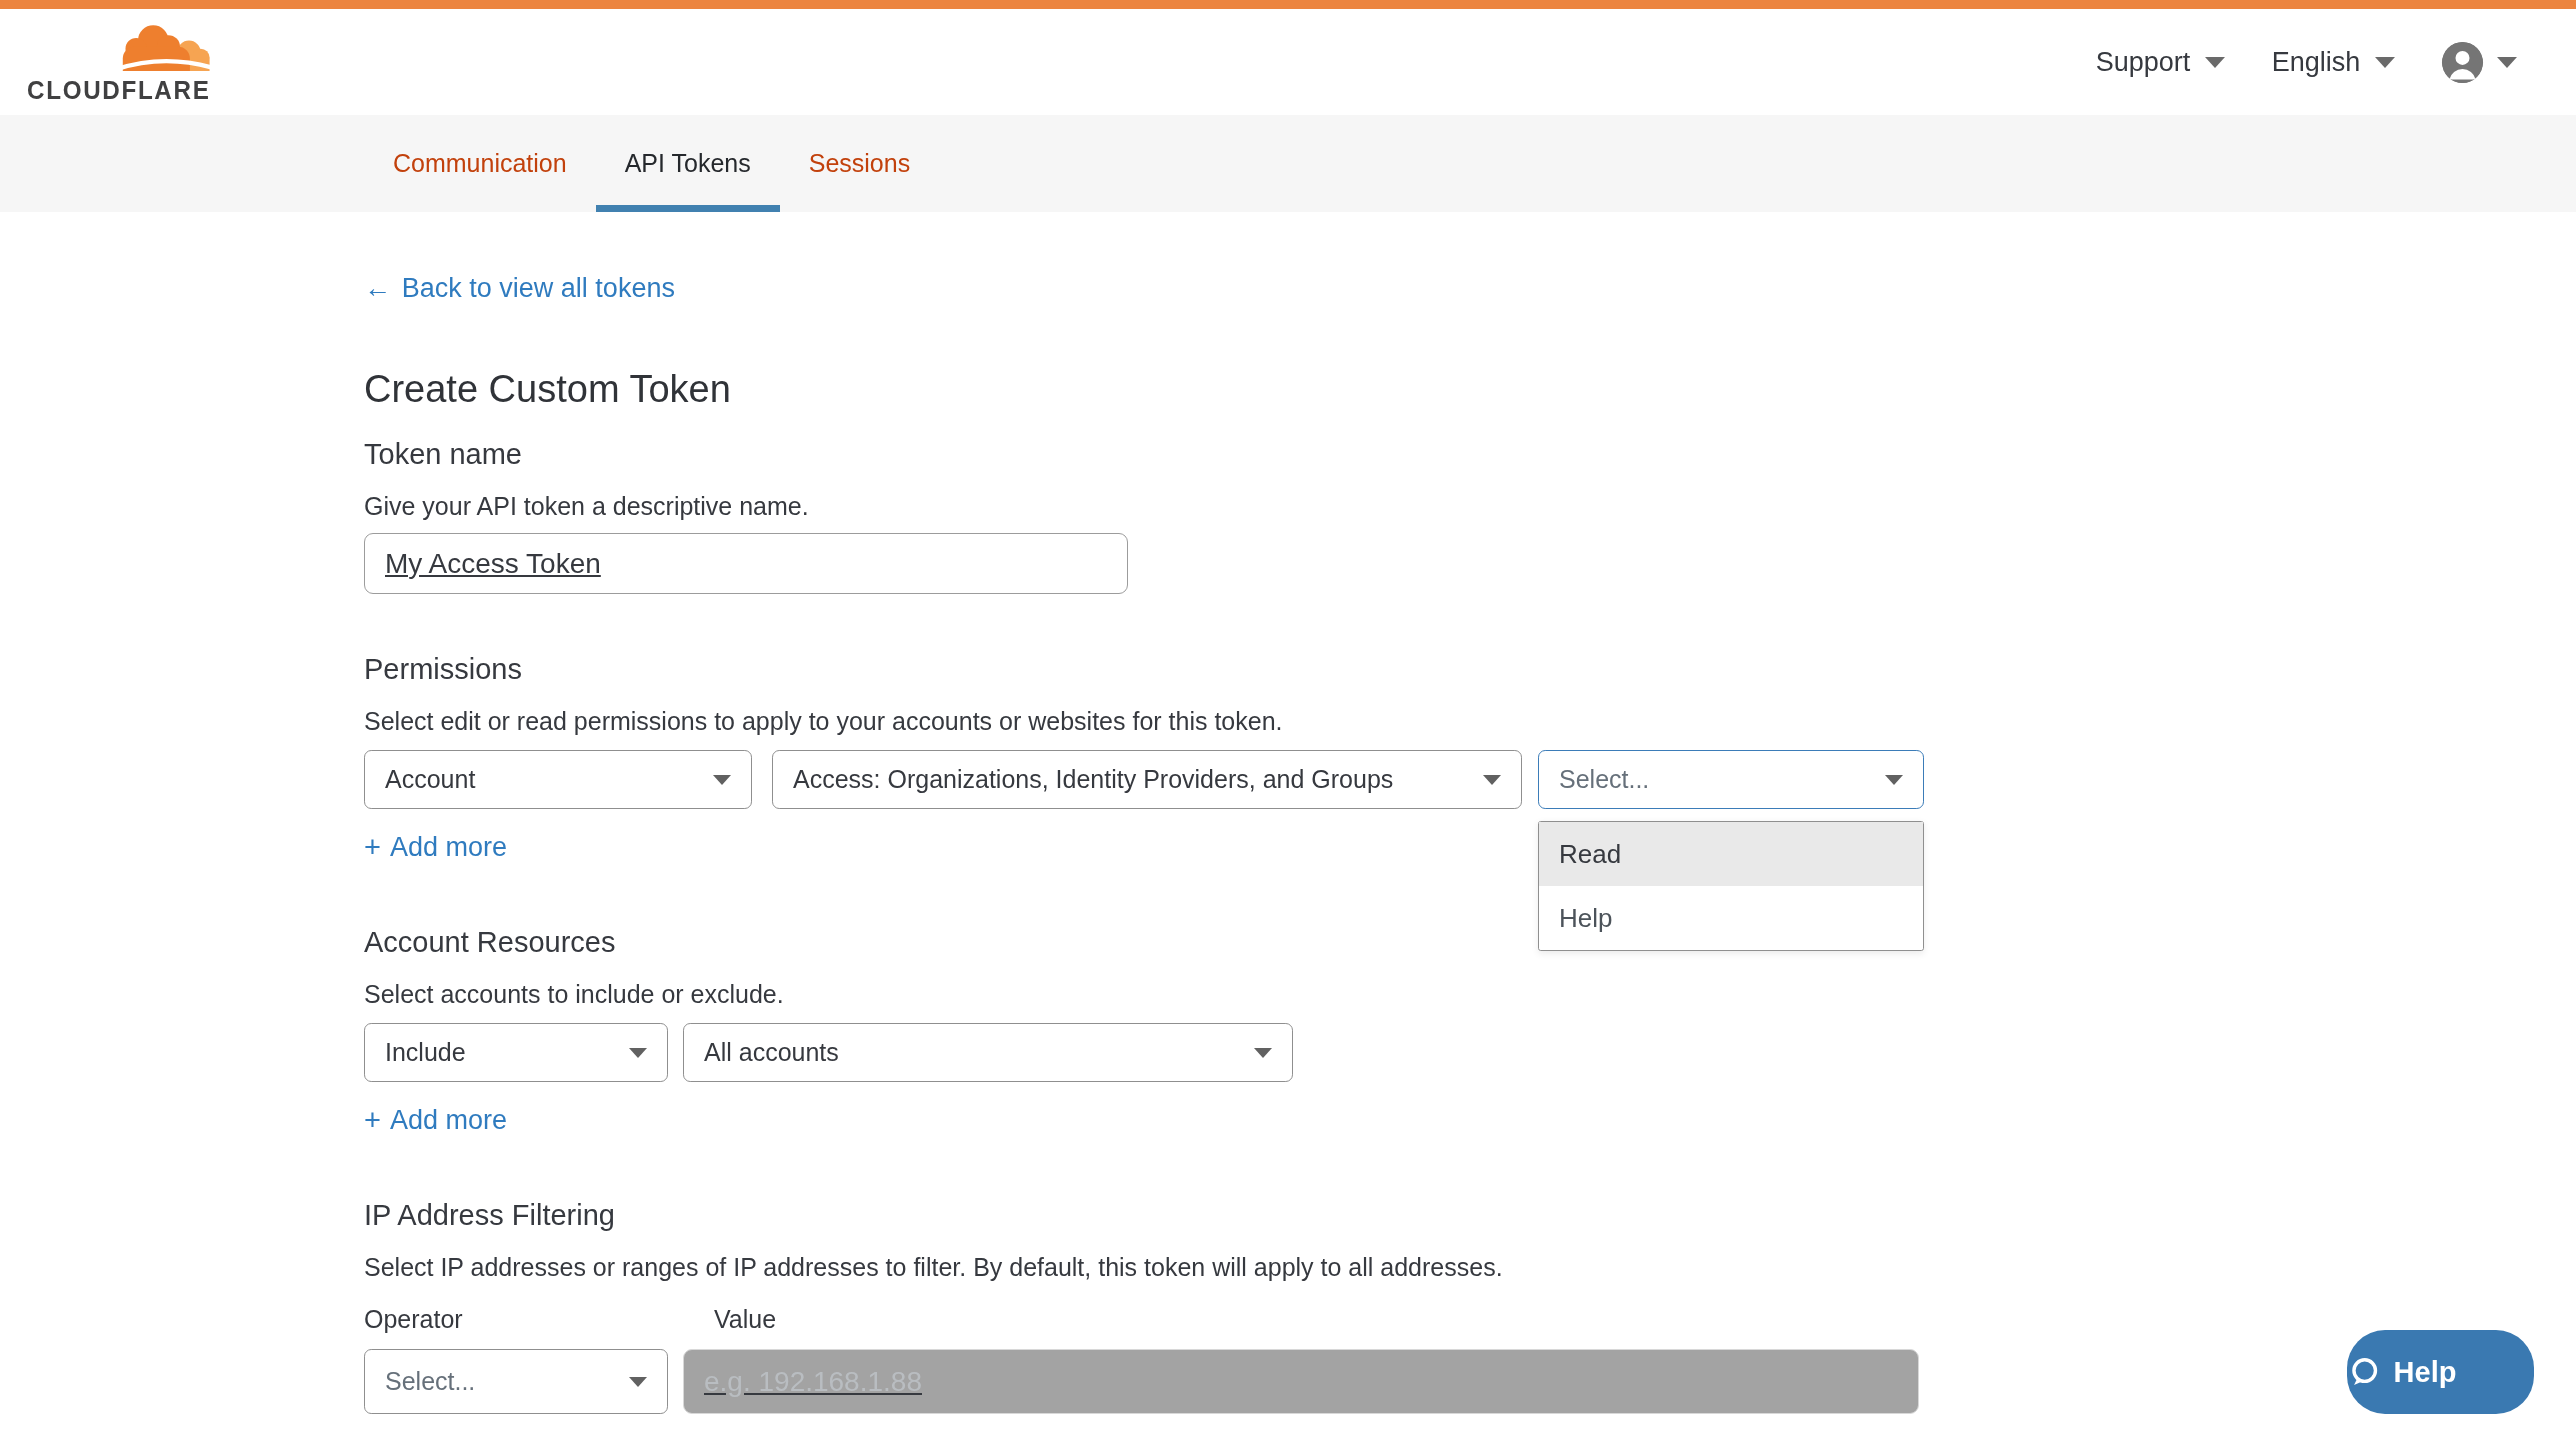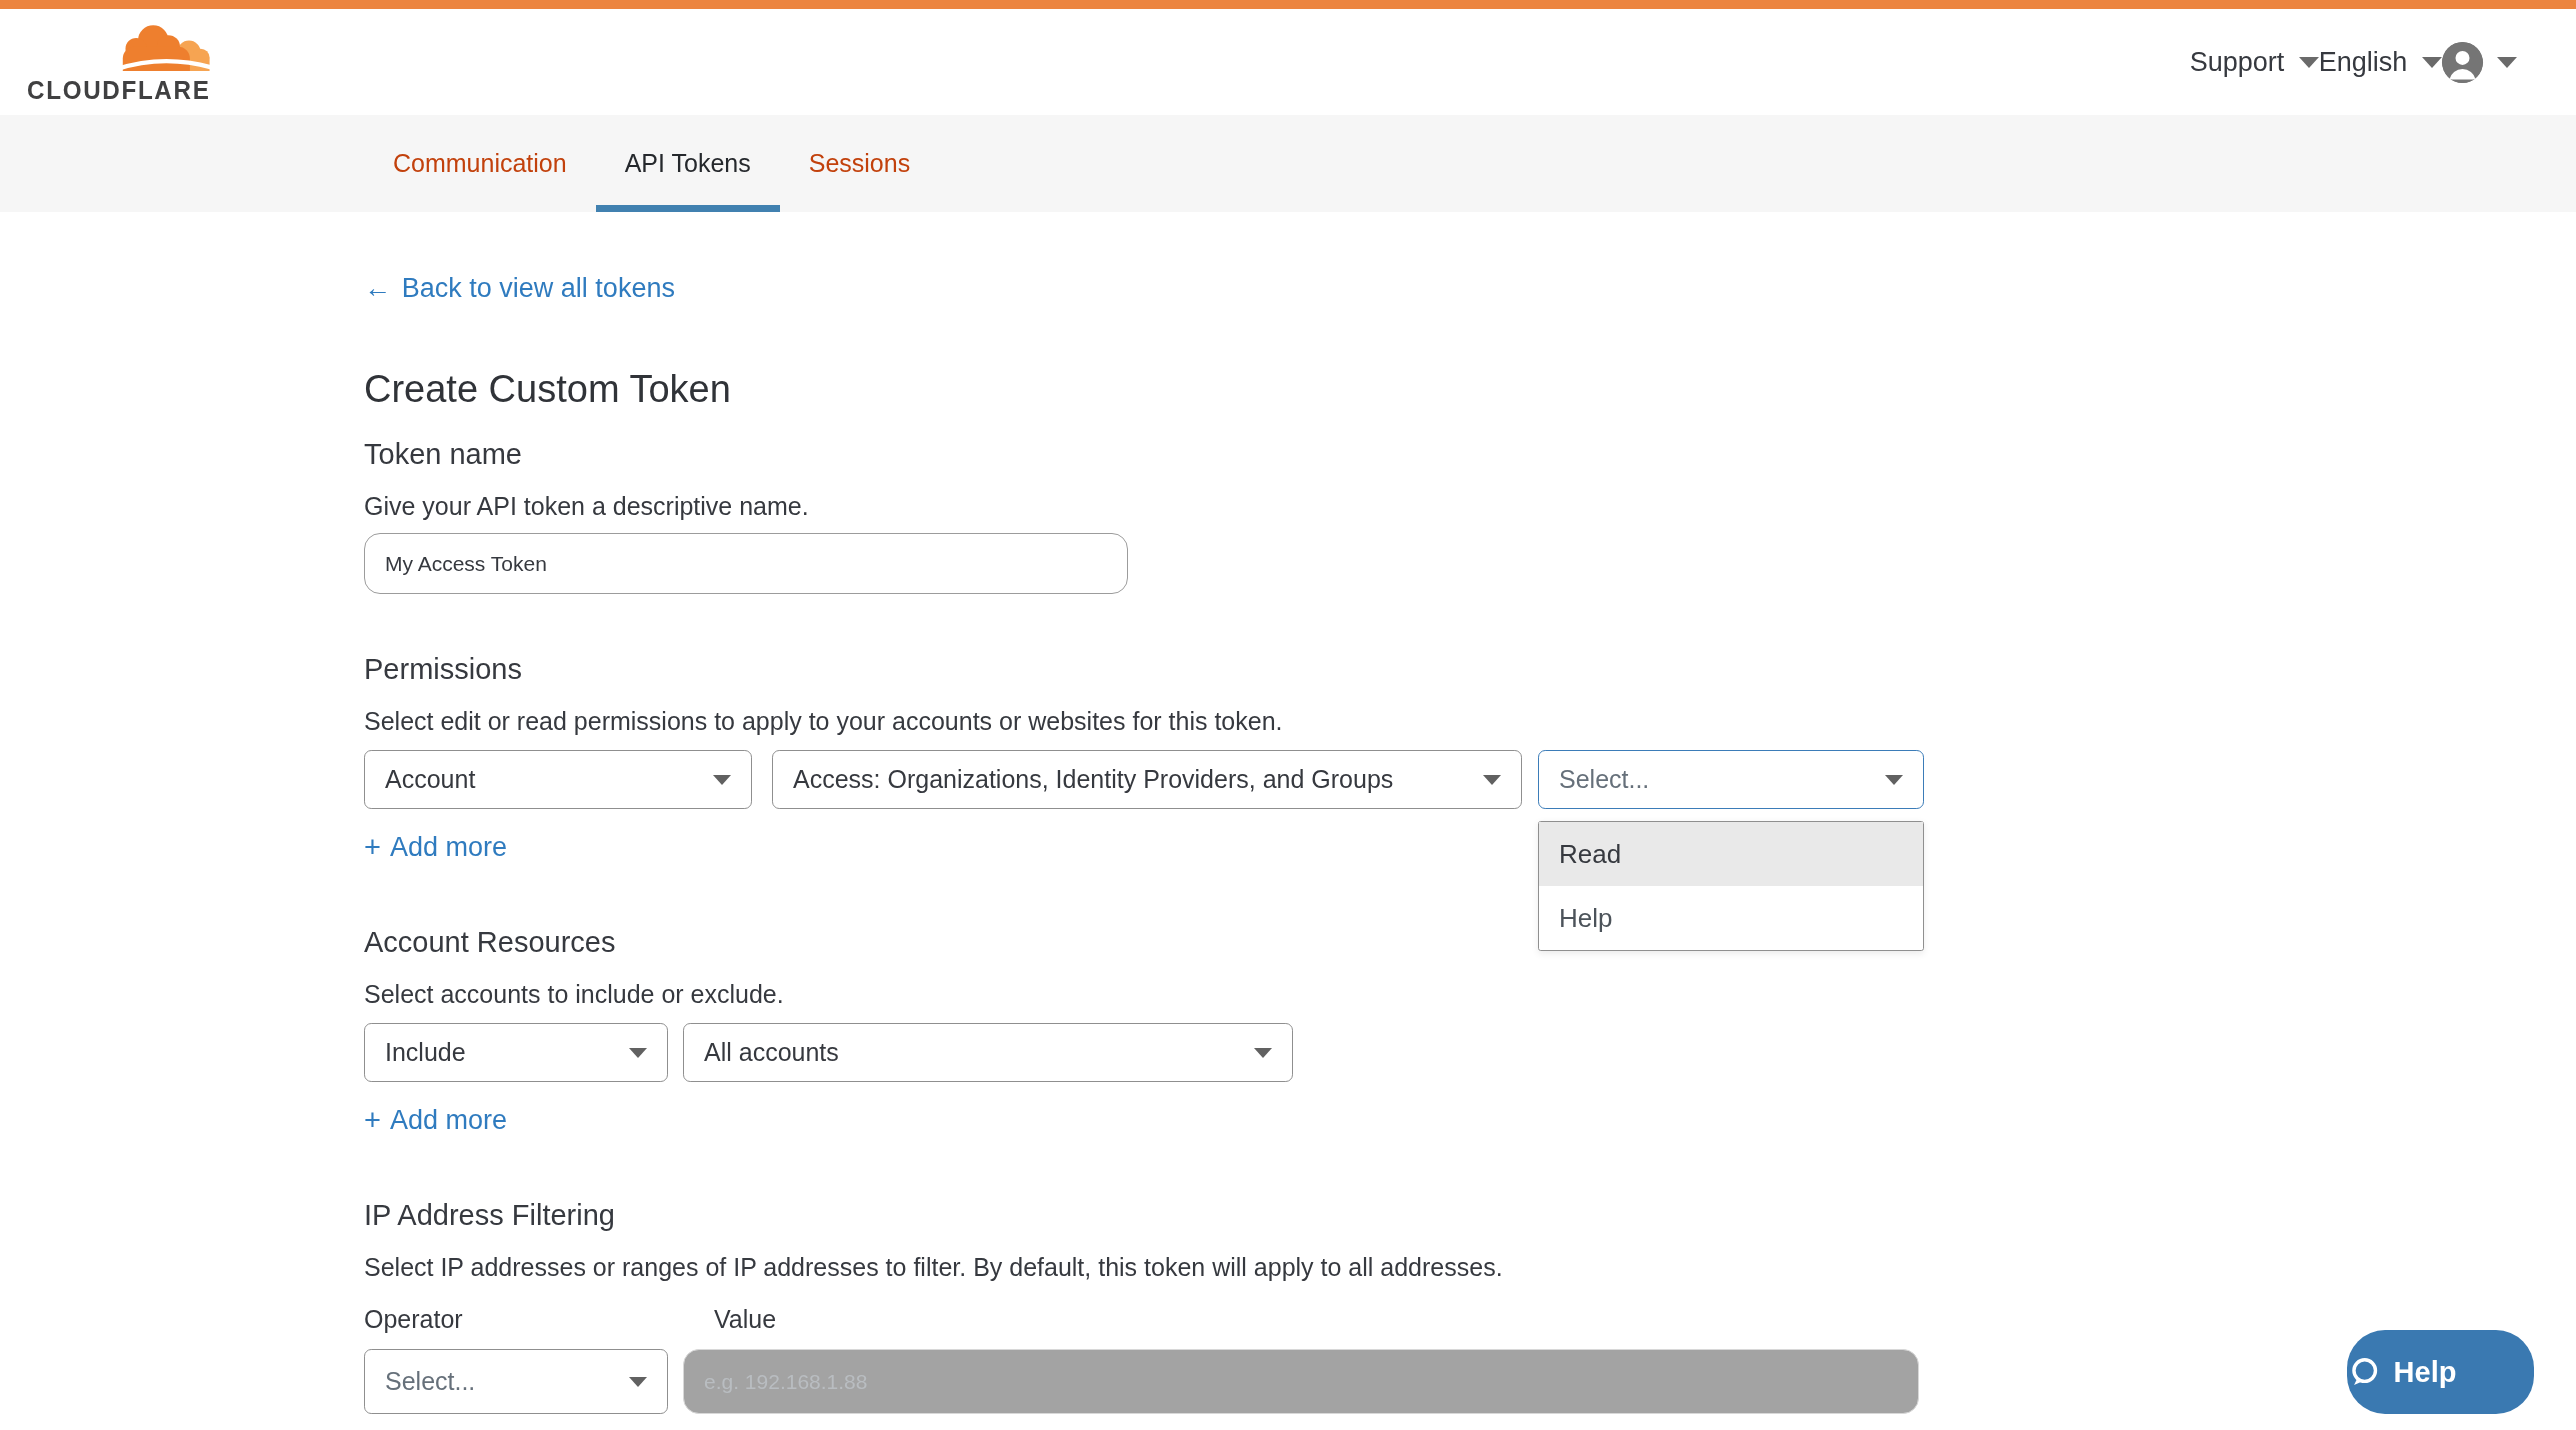--- a/index.html
+++ b/index.html
@@ -3,44 +3,44 @@
 <meta charset="utf-8">
 <style>
   * { margin:0; padding:0; box-sizing:border-box; }
   html,body { width:2576px; height:1431px; background:#fff; overflow:hidden;
               font-family:"Liberation Sans","DejaVu Sans",sans-serif; color:#36393f; }
 
   
   .topbar { position:absolute; left:0; top:0; width:2576px; height:9px; background:#ec8540; }
   .header { position:absolute; left:0; top:9px; width:2576px; height:106px; background:#fff; }
   .logo { position:absolute; left:27px; top:10.8px; width:188px; height:85px; }
-  .header-right { position:absolute; right:59px; top:0; height:106px; display:flex; align-items:center; }
+  .header-right { position:absolute; right:59px; top:0; height:106px; display:flex; align-items:center; gap:47px; }
   .hdr-item { display:flex; align-items:center; gap:14.4px; font-size:27px; color:#36393f; cursor:pointer; }
   .caret { width:0; height:0; border-left:10px solid transparent; border-right:10px solid transparent; border-top:11.7px solid #6a6a6a; }
   .caret.small { border-left-width:9px; border-right-width:9px; border-top-width:10.8px; }
   .avatar { width:41px; height:41px; border-radius:50%; background:#757575; overflow:hidden; display:flex; align-items:center; justify-content:center; }
 
   
   .navbar { position:absolute; left:0; top:115px; width:2576px; height:97px; background:#f6f6f6; }
   .tabs { position:absolute; left:364px; top:0; height:97px; display:flex; }
   .tab { position:relative; height:97px; line-height:97px; padding:0 29px; font-size:25px; color:#c2410c; cursor:pointer; }
   .tab.active { color:#25282c; }
   .tab.active::after { content:""; position:absolute; left:0; right:0; bottom:0; height:7.2px; background:#4181b0; }
 
   
   .back-link { position:absolute; left:364px; top:273px; display:flex; align-items:center; gap:10.8px;
                font-size:27px; color:#2f7bbf; cursor:pointer; }
   .page-title { position:absolute; left:364px; top:368px; font-size:38px; font-weight:400; color:#303338; }
   .section-h { position:absolute; font-size:29px; font-weight:500; color:#36393f; }
   .section-d { position:absolute; font-size:25px; color:#36393f; }
   .field-label { position:absolute; font-size:25px; color:#36393f; }
 
-  .text-input { position:absolute; height:61px; border:1.8px solid #9c9c9c; border-radius:16px;
-                font-size:21px; color:#36393f; padding:0 20px; background:#fff; outline:none;
-                font-family:"Liberation Sans","DejaVu Sans",sans-serif; }
+  .text-input { position:absolute; height:61px; border:1.8px solid #9c9c9c; border-radius:9px;
+                font-size:28px; color:#36393f; padding:0 20px; background:#fff; outline:none;
+                font-family:"Liberation Sans","DejaVu Sans",sans-serif;text-decoration:underline; }
   .text-input.disabled { background:#a3a3a3; border-color:#d8d8d8; }
   .text-input.disabled::placeholder { color:#b9bdc1; }
 
   .select { position:absolute; height:59px; background:#fff; border:1.8px solid #8f8f8f; border-radius:7.2px;
             display:flex; align-items:center; justify-content:space-between; padding:0 20px;
             font-size:25px; color:#36393f; cursor:pointer; }
   .select .caret { border-top-color:#616161; }
   .select.focused { border-color:#3b7cb8; }
   .select .ph { color:#66707a; }
 

